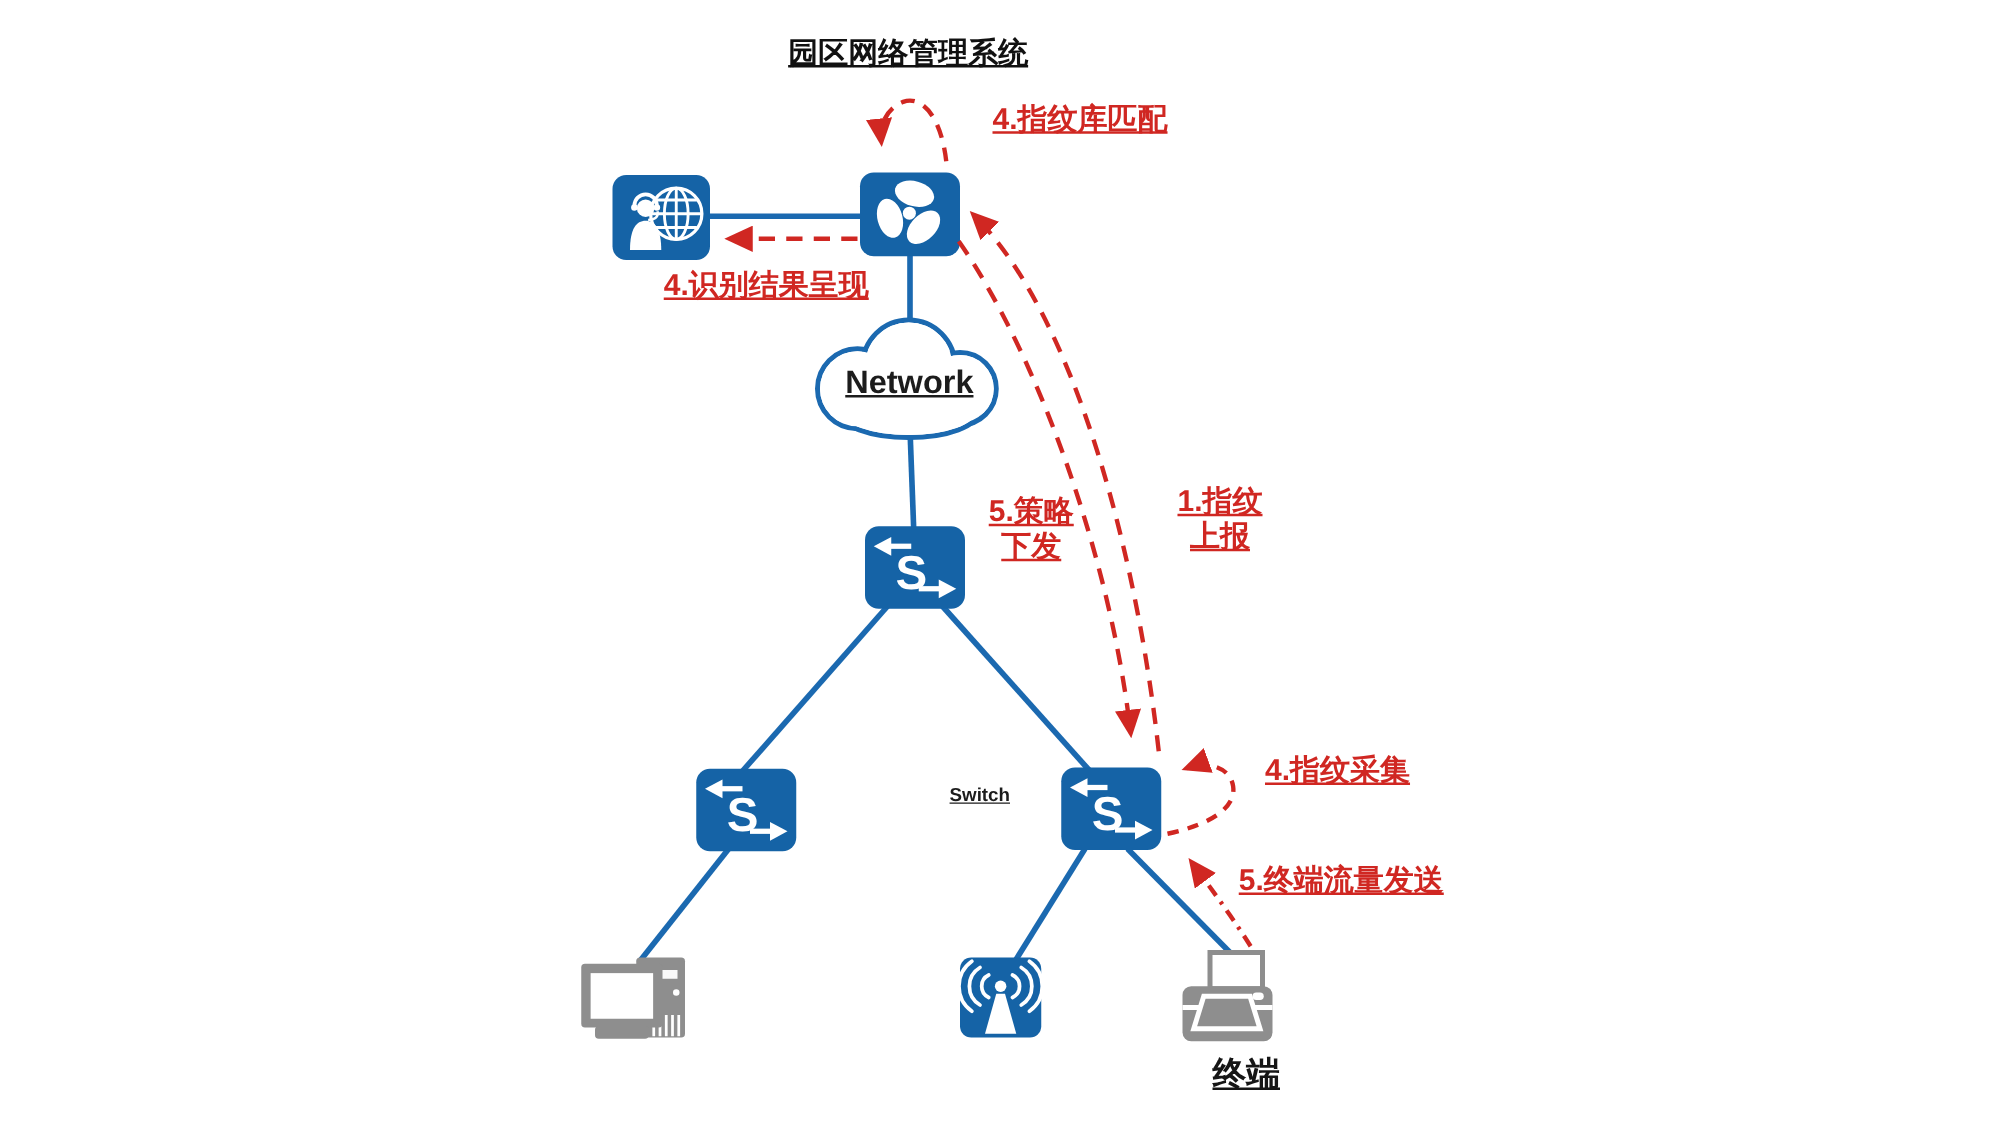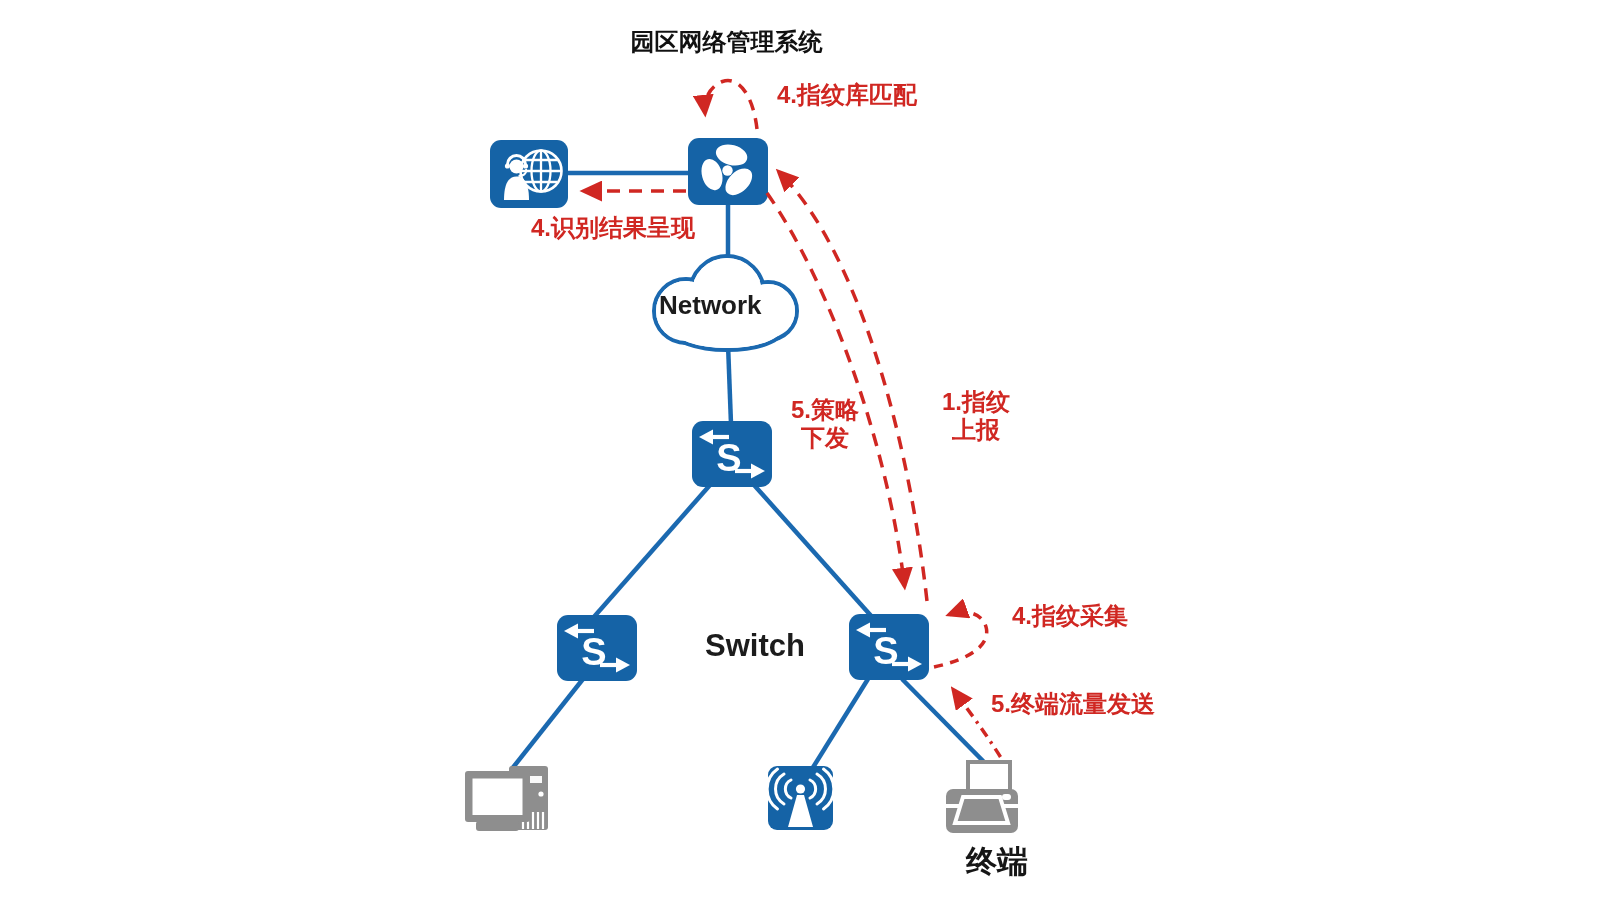--- a/index.html
+++ b/index.html
@@ -1,28 +1,28 @@
 <!DOCTYPE html>
 <html><head>
 <meta charset="utf-8">
 <style>
   html,body{margin:0;padding:0;background:#ffffff;}
   #stage{
     position:relative;width:1600px;height:900px;background:#ffffff;overflow:hidden;
     font-family:"Liberation Sans","DejaVu Sans",sans-serif;
   }
   #stage svg{position:absolute;left:0;top:0;}
-  .lbl{position:absolute;white-space:nowrap;}
+  .lbl{position:absolute;white-space:nowrap;text-decoration:underline;}
   .title{font-size:24px;font-weight:700;color:#111;text-align:center;}
   .red{font-size:24px;font-weight:700;color:#d02722;}
   .red.center{text-align:center;line-height:28px;}
   .black-med{font-weight:600;color:#1c1c1c;}
-  .net{font-size:26px;text-align:left;}
-  .sw{font-size:31px;text-align:center;}
-  .term{font-size:31px;font-weight:700;text-align:center;color:#161616;}
+  .net{font-size:26px;text-align:center;}
+  .sw{font-size:15px;text-align:right;}
+  .term{font-size:27px;font-weight:700;text-align:center;color:#161616;}
 </style>
 </head>
 <body>
 
 <div id="stage">
 
 <svg width="1600" height="900" viewBox="0 0 1600 900">
   <defs>
     <marker id="arrowR" markerWidth="6.5" markerHeight="6" refX="5.2" refY="3" orient="auto" markerUnits="strokeWidth">
       <path d="M0,0 L6.5,3 L0,6 Z" fill="#d02722"></path>
@@ -140,21 +140,21 @@
     <path d="M 757 129 C 753 94 738 76 722.5 81.5 C 710.5 86 703.5 98 705 113" stroke-dasharray="11 8" marker-end="url(#arrowR)"></path>
     <path d="M 927 601 C 909 440 859 252 779 172" stroke-dasharray="13 9" marker-end="url(#arrowR)"></path>
     <path d="M 767 193 C 829 282 888 444 904.5 586" stroke-dasharray="13 9" marker-end="url(#arrowR)"></path>
     <path d="M 934 667 C 971 659 989 645 986.5 629 C 984 613.5 966 608.5 949.5 614.5" stroke-dasharray="9 7.5" marker-end="url(#arrowR)"></path>
     <path d="M 1000.5 757 C 986 734 969 711 953.5 690" stroke-dasharray="10 6 2.5 6" marker-end="url(#arrowR)"></path>
   </g>
 </svg>
 
 <div class="lbl title" style="left:560px;top:26px;width:333px;">园区网络管理系统</div>
 
-<div class="lbl red" style="left:777px;top:79px;">4.指纹库匹配</div>
+<div class="lbl red" style="left:794px;top:79px;">4.指纹库匹配</div>
 
 <div class="lbl red" style="left:531px;top:212px;">4.识别结果呈现</div>
 
 <div class="lbl red center" style="left:780px;top:396px;width:90px;">
   <div>5.策略</div>
   <div>下发</div>
 </div>
 
 <div class="lbl red center" style="left:931px;top:388px;width:90px;">
   <div>1.指纹</div>

